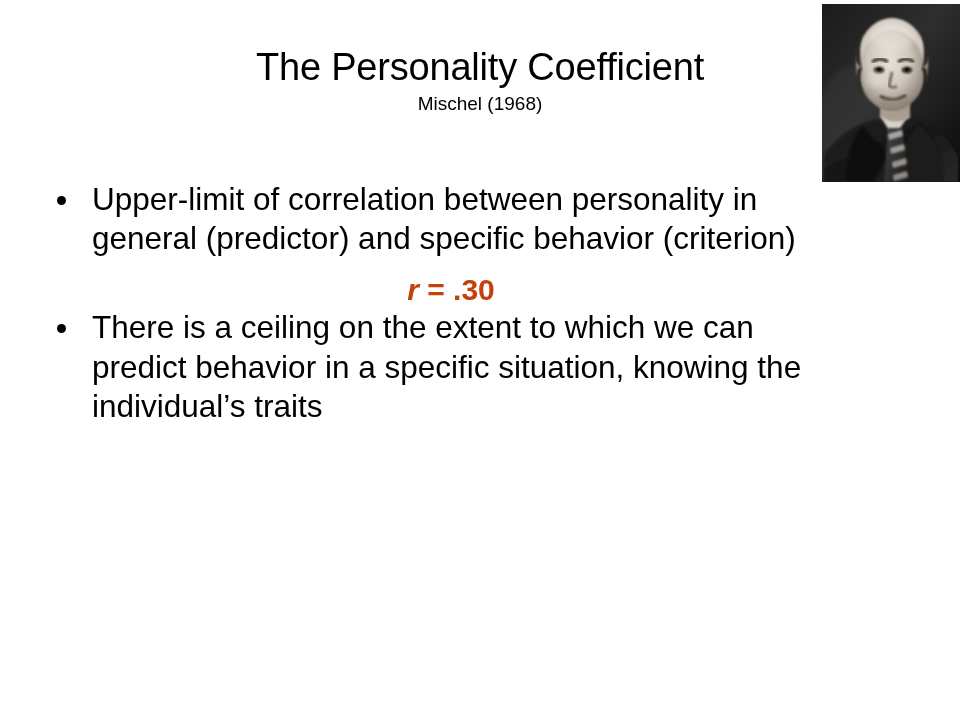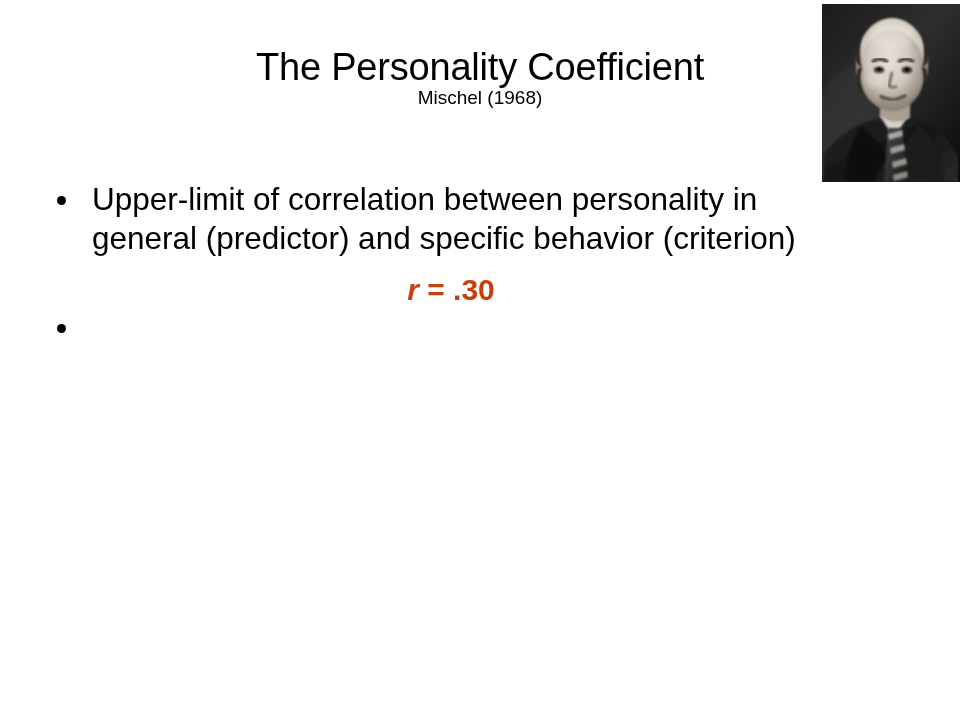--- a/index.html
+++ b/index.html
@@ -43,20 +43,21 @@
     text-align: center;
   }
   #slide-title {
     font-size: 38px;
     font-weight: 400;
     color: #000000;
     line-height: 1.05;
     letter-spacing: -0.2px;
   }
   #slide-subtitle {
+    margin-top: 6px;
     font-size: 19px;
     font-weight: 400;
     color: #000000;
     line-height: 1.1;
   }
 
   
   #body-content {
     position: absolute;
     left: 51px;
@@ -212,17 +213,18 @@
     </ul>
 
     <div id="callout-r" class="callout">
       <span class="stat-symbol">r</span><span class="stat-value">&nbsp;</span><span class="stat-value">= .30</span>
     </div>
 
 
     <ul class="bullets">
       <li class="bullet-item">
         <span class="bullet-dot"></span>
+        <span>There is a ceiling on the extent to which we can predict behavior in a specific situation, knowing the individual’s traits</span>
       </li>
     </ul>
 
   </div>
 </div>
 
 </body></html>

